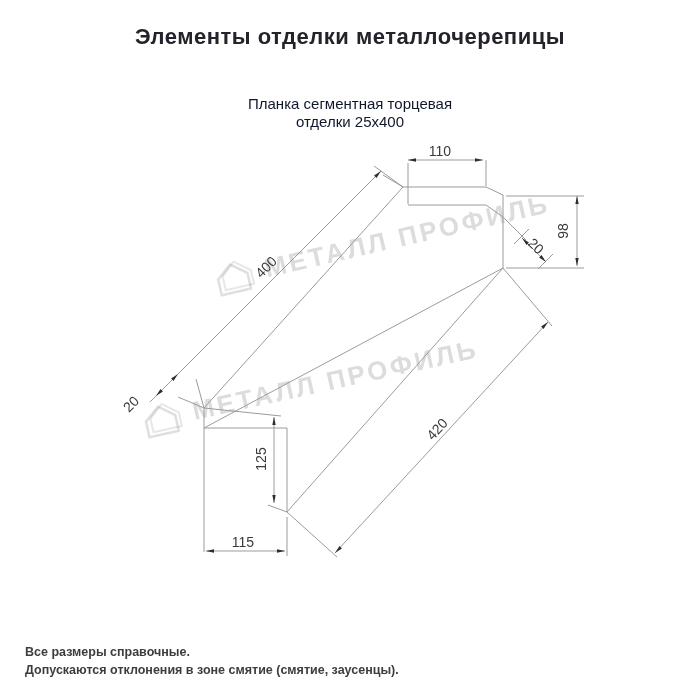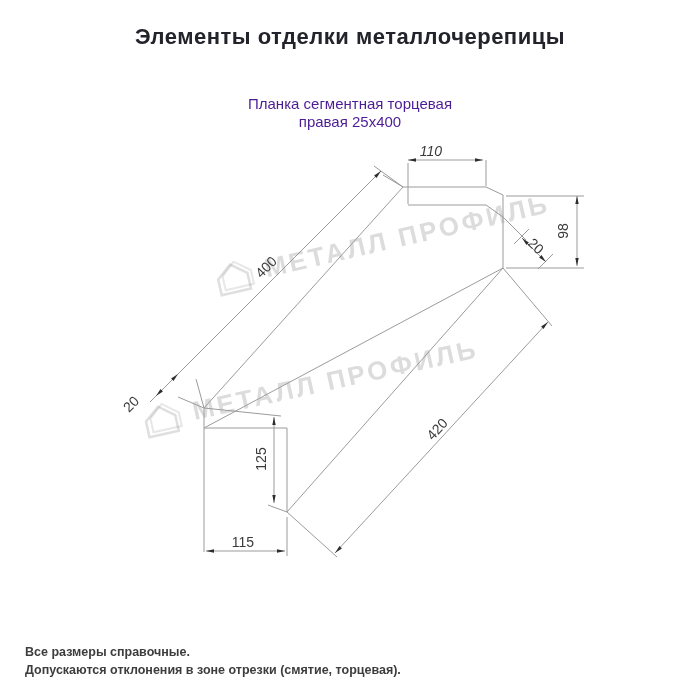--- a/index.html
+++ b/index.html
@@ -6,21 +6,21 @@
   .stage{
     position:relative;width:679px;height:700px;background:#ffffff;overflow:hidden;
     font-family:"Liberation Sans",sans-serif;
   }
   .page-title{
     position:absolute;left:0;top:24px;width:700px;text-align:center;
     font-size:22px;font-weight:bold;color:#23232b;letter-spacing:0.5px;
   }
   .subtitle{
     position:absolute;left:0;top:95px;width:700px;text-align:center;
-    font-size:15px;color:#4c1d95;line-height:18px;
+    font-size:15px;color:#0f172a;line-height:18px;
   }
   .drawing-svg{position:absolute;left:0;top:0;}
   .dim-label{
     position:absolute;font-size:14px;color:#3a3a3a;white-space:nowrap;
     transform:translate(-50%,-50%);
   }
   .rot-m45{transform:translate(-50%,-50%) rotate(-45deg);}
   .rot-m47{transform:translate(-50%,-50%) rotate(-47deg);}
   .rot-m90{transform:translate(-50%,-50%) rotate(-90deg);}
   .rot-p43{transform:translate(-50%,-50%) rotate(43deg);}
@@ -41,21 +41,21 @@
 </style>
 </head>
 <body>
 
 <div class="stage">
 
   <div class="page-title">Элементы отделки металлочерепицы</div>
 
   <div class="subtitle">
     <div>Планка сегментная торцевая</div>
-    <div>правая 25х400</div>
+    <div>отделки 25х400</div>
   </div>
 
   <div class="watermark wm-1">
     <svg width="42" height="38" viewBox="0 0 42 38">
       <path d="M4 35 L4 19 L19 7 L34 19 L34 35 Z" fill="none" stroke="rgba(120,120,120,0.24)" stroke-width="2.5"></path>
       <path d="M9 31 L9 17 L23 5 L38 17 L38 31 Z" fill="none" stroke="rgba(120,120,120,0.18)" stroke-width="2"></path>
     </svg>
     <span class="wm-text">МЕТАЛЛ ПРОФИЛЬ</span>
   </div>
 
@@ -124,27 +124,27 @@
       <polygon points="156,396 162.9,391.5 160.5,389.1"></polygon>
       <polygon points="274,417 272.3,425 275.7,425"></polygon>
       <polygon points="274,503 272.3,495 275.7,495"></polygon>
       <polygon points="206,551 214,549.3 214,552.7"></polygon>
       <polygon points="285,551 277,549.3 277,552.7"></polygon>
       <polygon points="548,322 543.5,328.9 541.1,326.5"></polygon>
       <polygon points="335,553 341.9,548.5 339.5,546.1"></polygon>
     </g>
   </svg>
 
-  <div class="dim-label" style="left:431px;top:151px;font-style:italic;">110</div>
+  <div class="dim-label" style="left:440px;top:151px;">110</div>
   <div class="dim-label rot-m90" style="left:563px;top:231px;">98</div>
   <div class="dim-label rot-p43" style="left:536px;top:246px;">20</div>
   <div class="dim-label rot-m45" style="left:266px;top:267px;">400</div>
   <div class="dim-label rot-m47" style="left:437px;top:429px;">420</div>
   <div class="dim-label rot-m45" style="left:131px;top:404px;">20</div>
   <div class="dim-label rot-m90" style="left:261px;top:459px;">125</div>
   <div class="dim-label" style="left:243px;top:542px;text-align:right;">115</div>
 
   <div class="footer">
     <div>Все размеры справочные.</div>
-    <div>Допускаются отклонения в зоне отрезки (смятие, торцевая).</div>
+    <div>Допускаются отклонения в зоне смятие (смятие, заусенцы).</div>
   </div>
 
 </div>
 
 </body></html>

